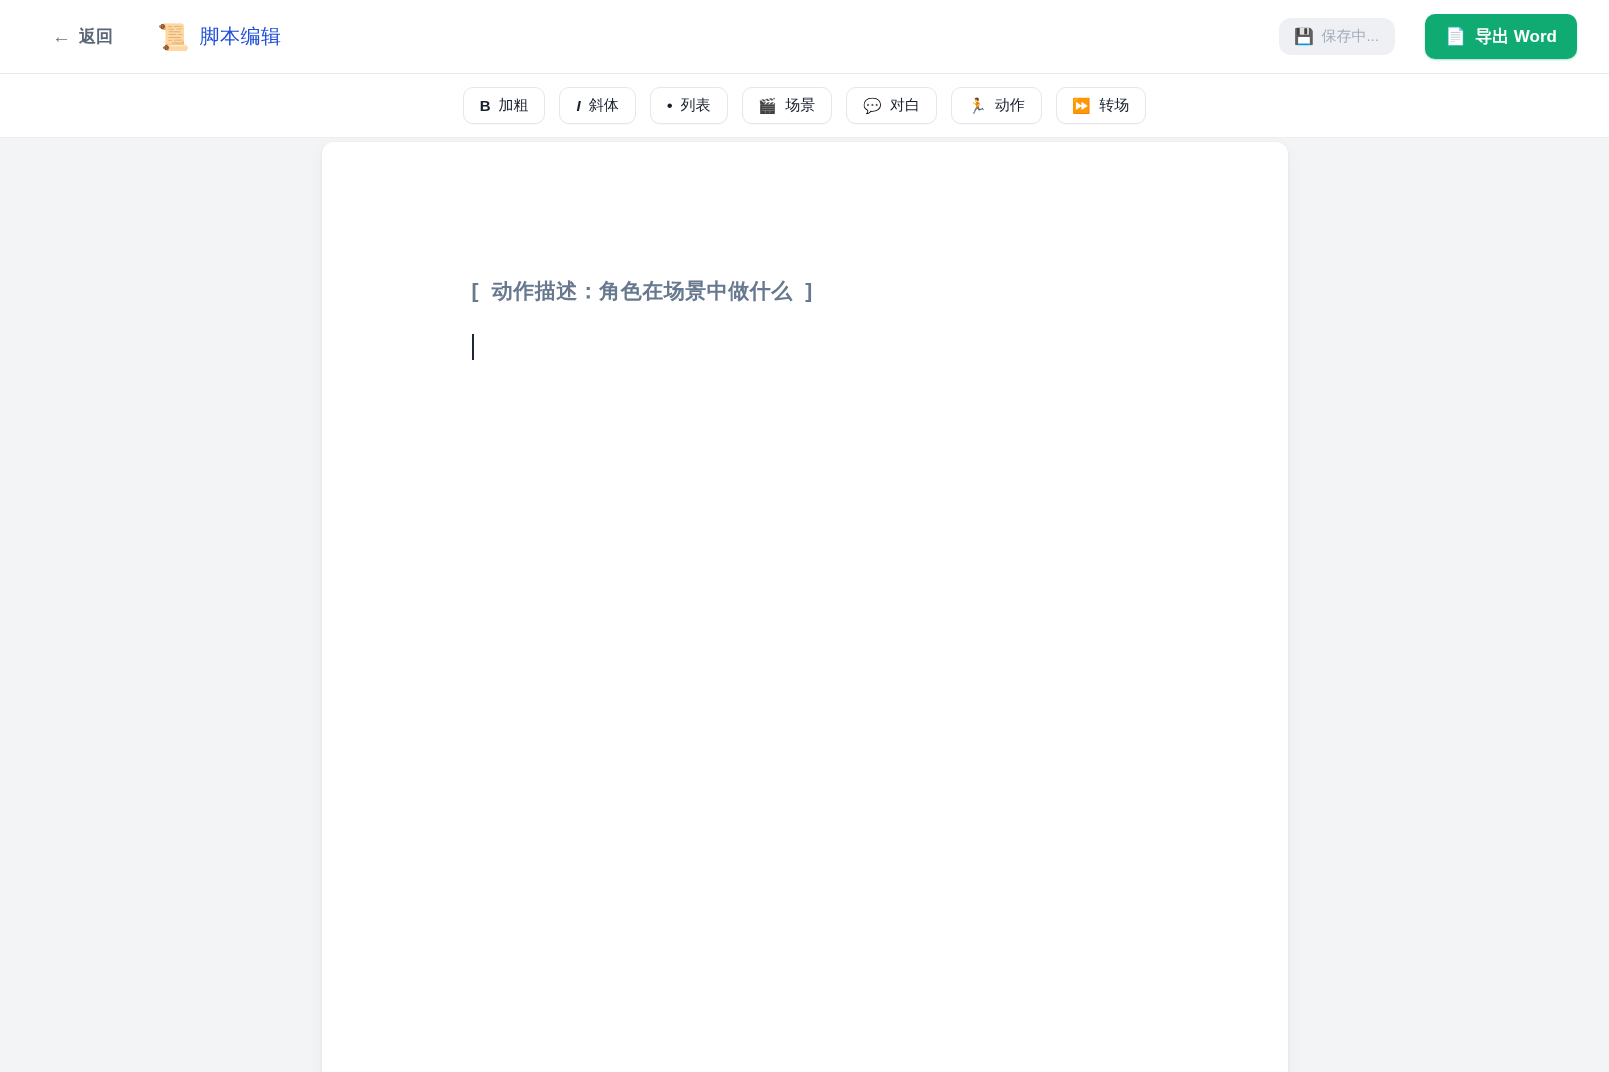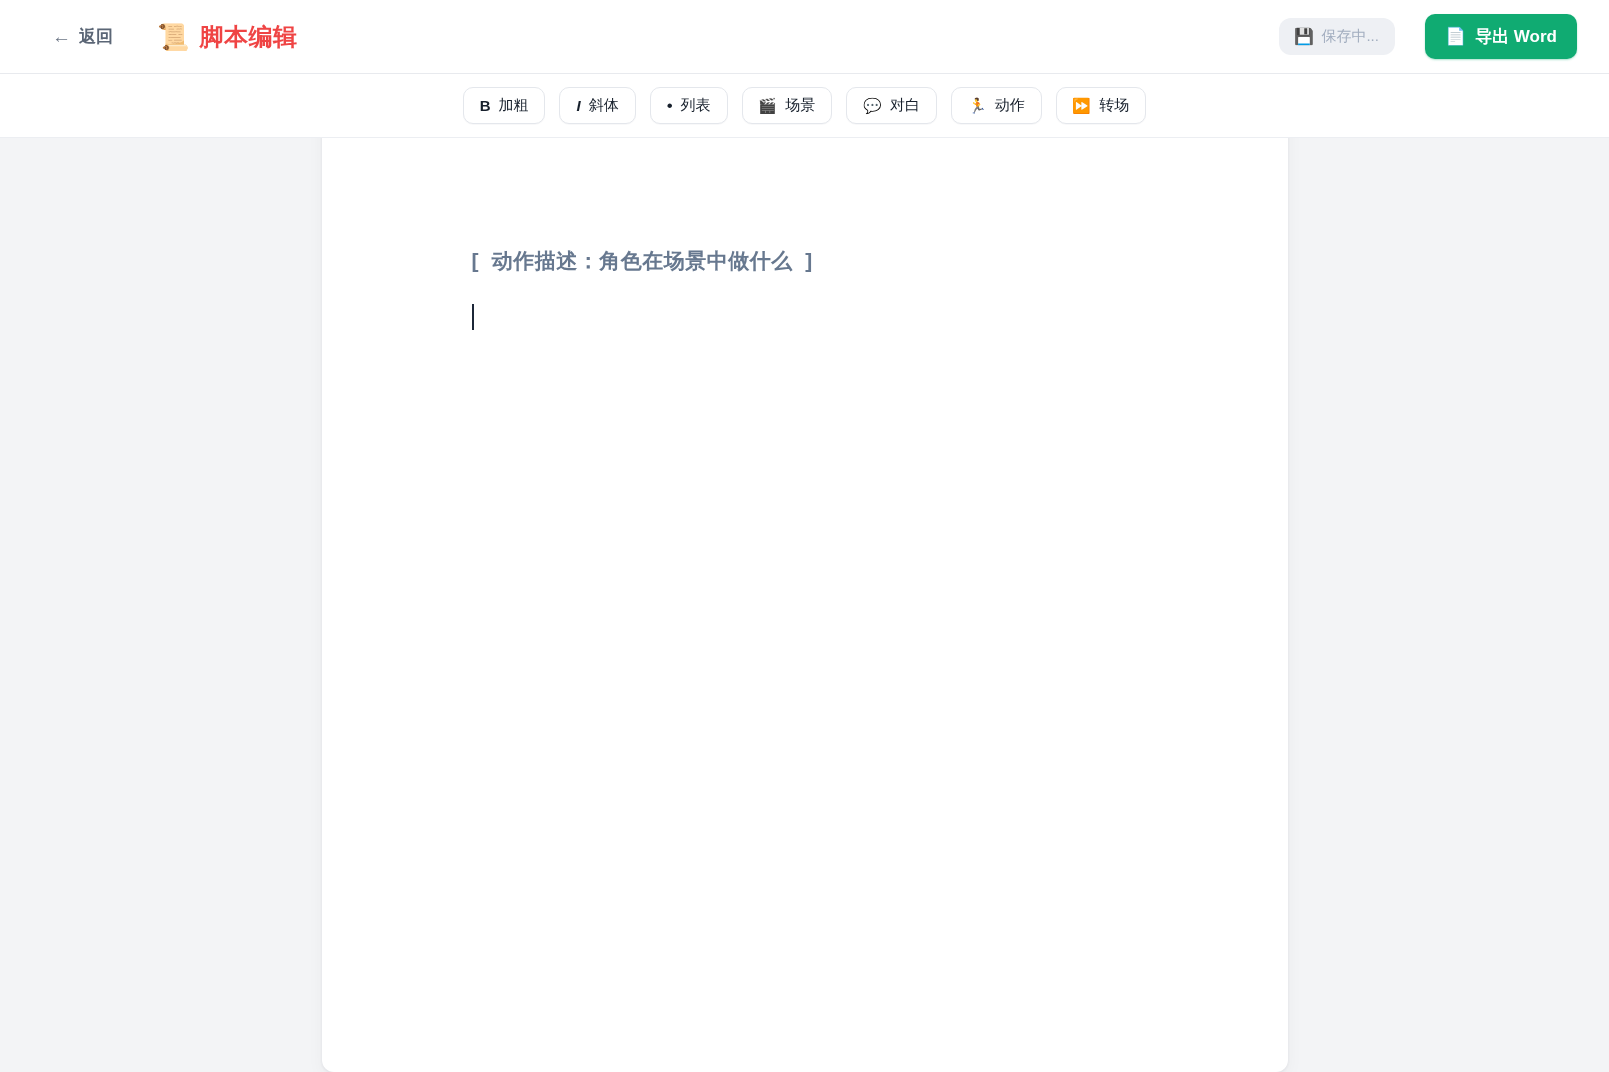--- a/index.html
+++ b/index.html
@@ -23,21 +23,21 @@
   .header-left { display: flex; align-items: center; gap: 44px; }
   .back-link {
     display: flex; align-items: center; gap: 8px;
     color: #5b6676; font-size: 17px; font-weight: bold;
     cursor: pointer; text-decoration: none; background: none; border: none;
     font-family: inherit;
   }
   .back-arrow { font-size: 19px; font-weight: normal; color: #6b7585; }
   .title-group { display: flex; align-items: center; gap: 10px; }
   .app-icon { font-size: 26px; line-height: 1; }
-  .page-title { font-size: 24px; font-weight: bold; color: #ef4444; letter-spacing: 0.5px; }
+  .page-title { font-size: 20px; font-weight: normal; color: #1d4ed8; letter-spacing: 0.5px; }
 
   .header-right { display: flex; align-items: center; gap: 30px; }
   .save-pill {
     display: flex; align-items: center; gap: 7px;
     background: #eef0f4;
     border: none; border-radius: 12px;
     padding: 9px 16px;
     color: #a2adbf; font-size: 15px; font-family: inherit;
     cursor: default;
   }
@@ -77,21 +77,21 @@
   .tb-icon.glyph-bold   { font-weight: bold; font-size: 15px; }
   .tb-icon.glyph-italic { font-style: italic; font-weight: bold; font-size: 15px; }
   .tb-icon.glyph-bullet { font-size: 17px; }
 
   
   .editor-area {
     height: 934px;
     background: #f3f4f6;
     display: flex;
     justify-content: center;
-    align-items: flex-end;
+    align-items: center;
     padding-top: 34px;
     overflow: hidden;
   }
   .page-card {
     width: 966px;
     min-height: 960px;
     background: #ffffff;
     border-radius: 12px;
     box-shadow: 0 1px 3px rgba(25,35,55,0.07), 0 6px 18px rgba(25,35,55,0.04);
     padding: 131px 150px 60px 150px;

